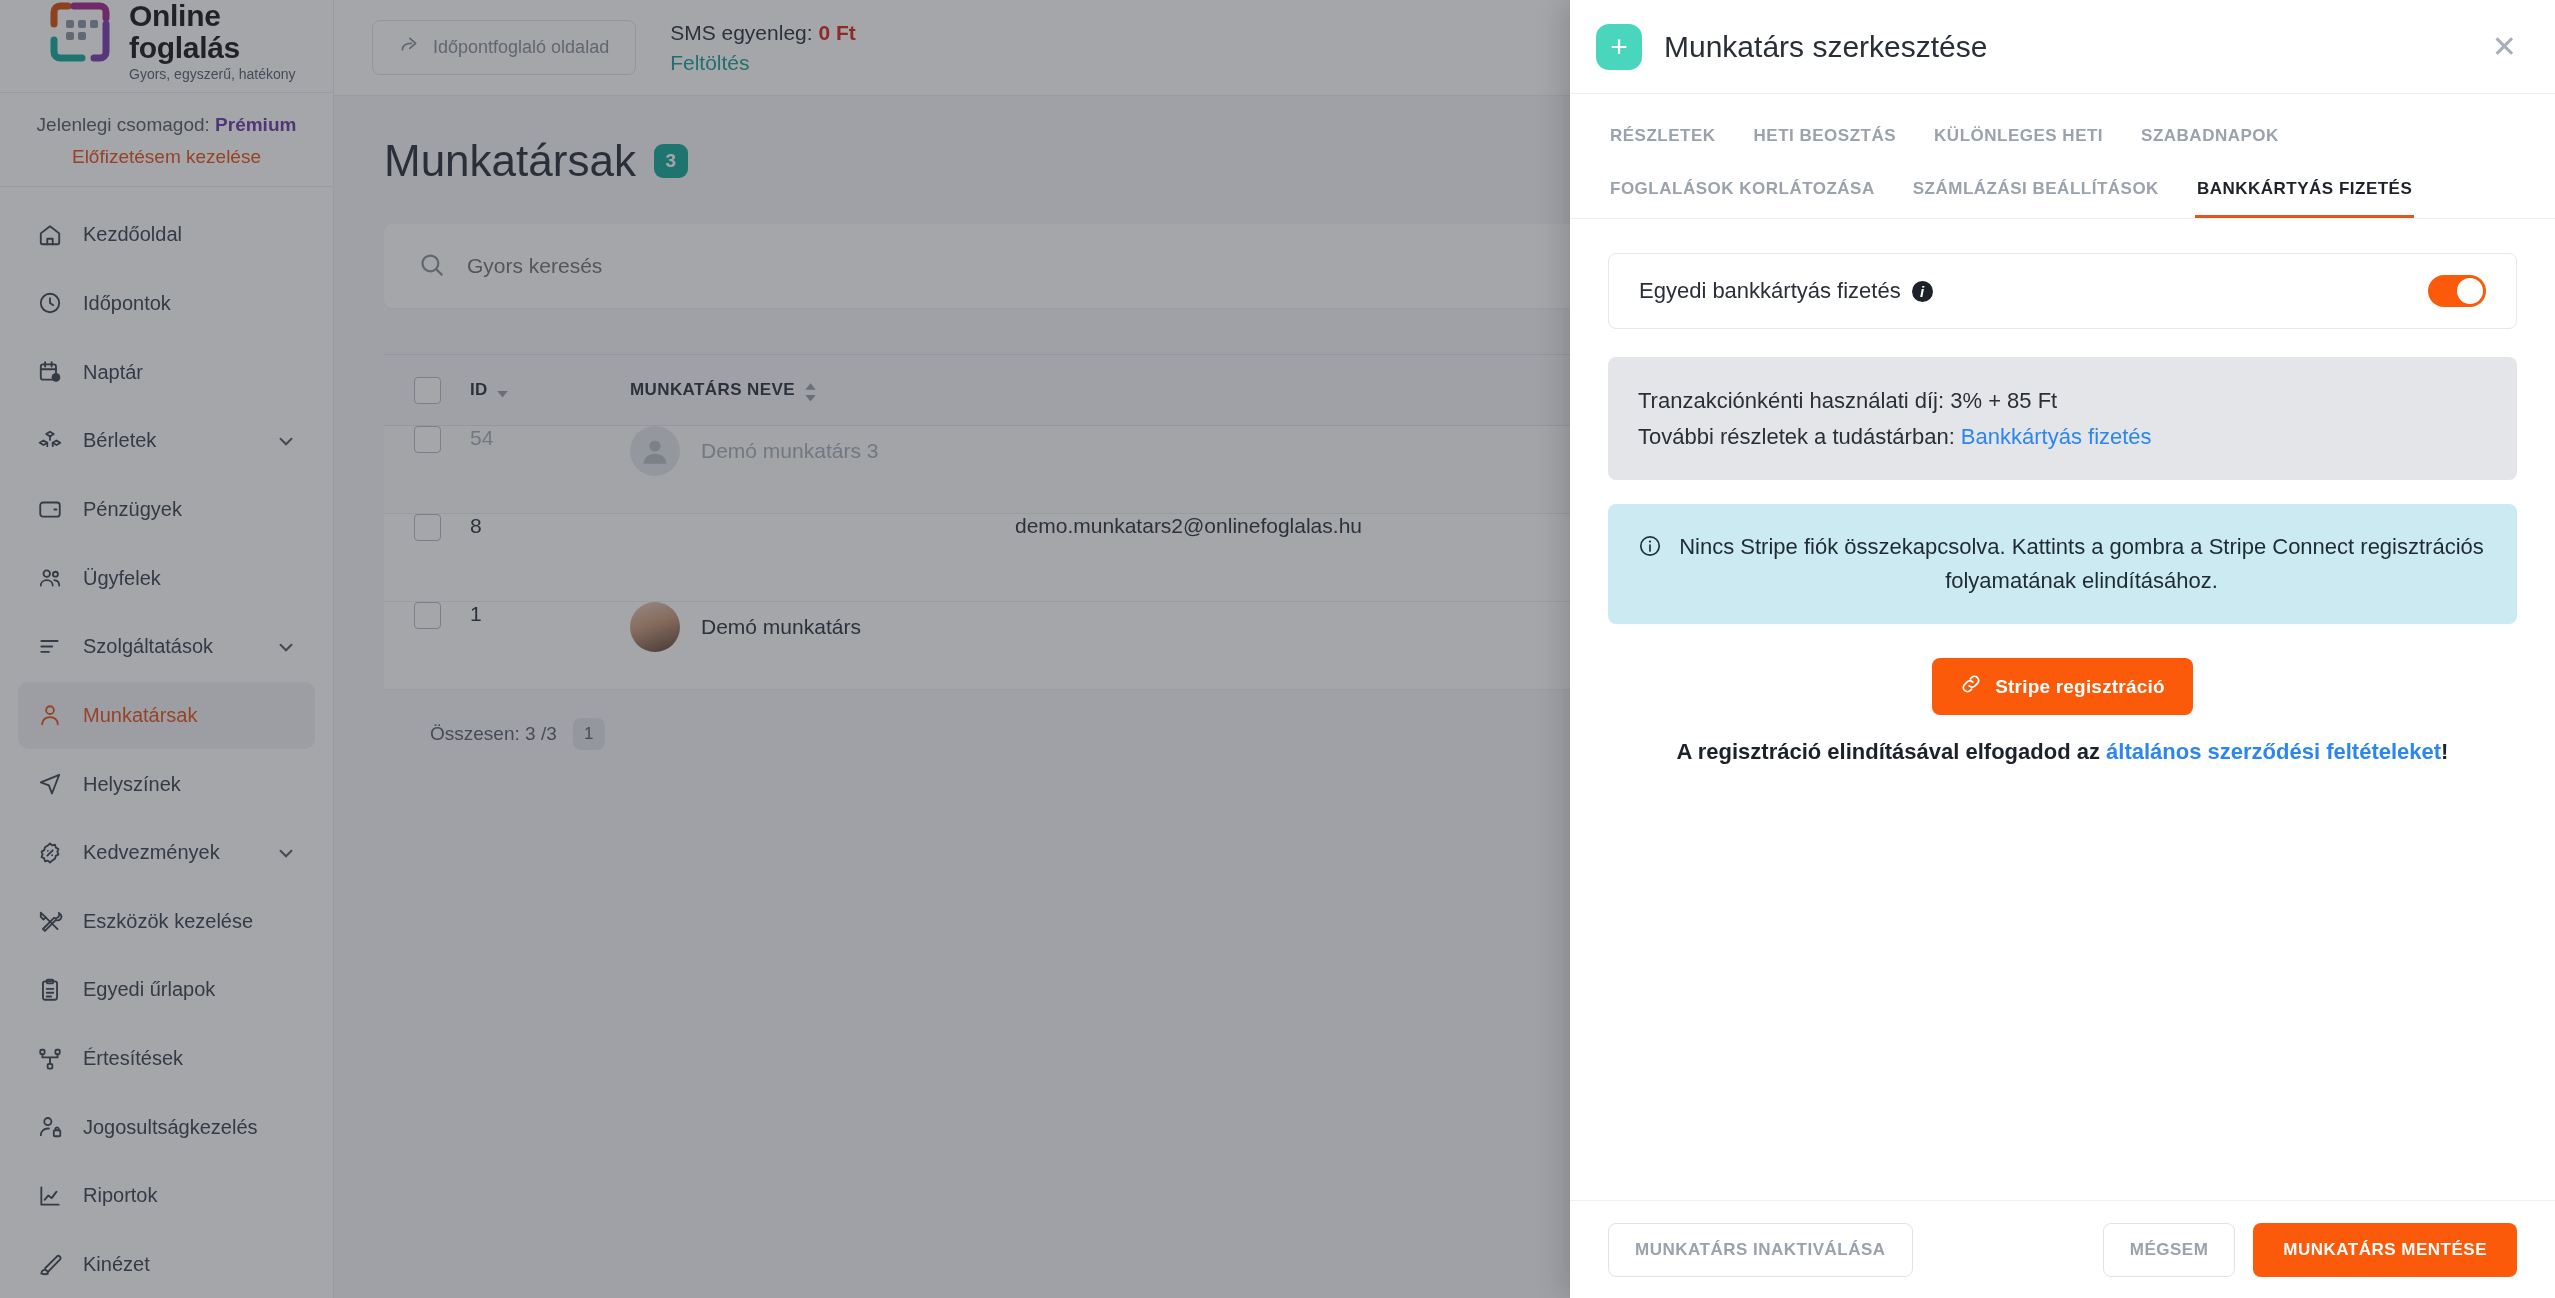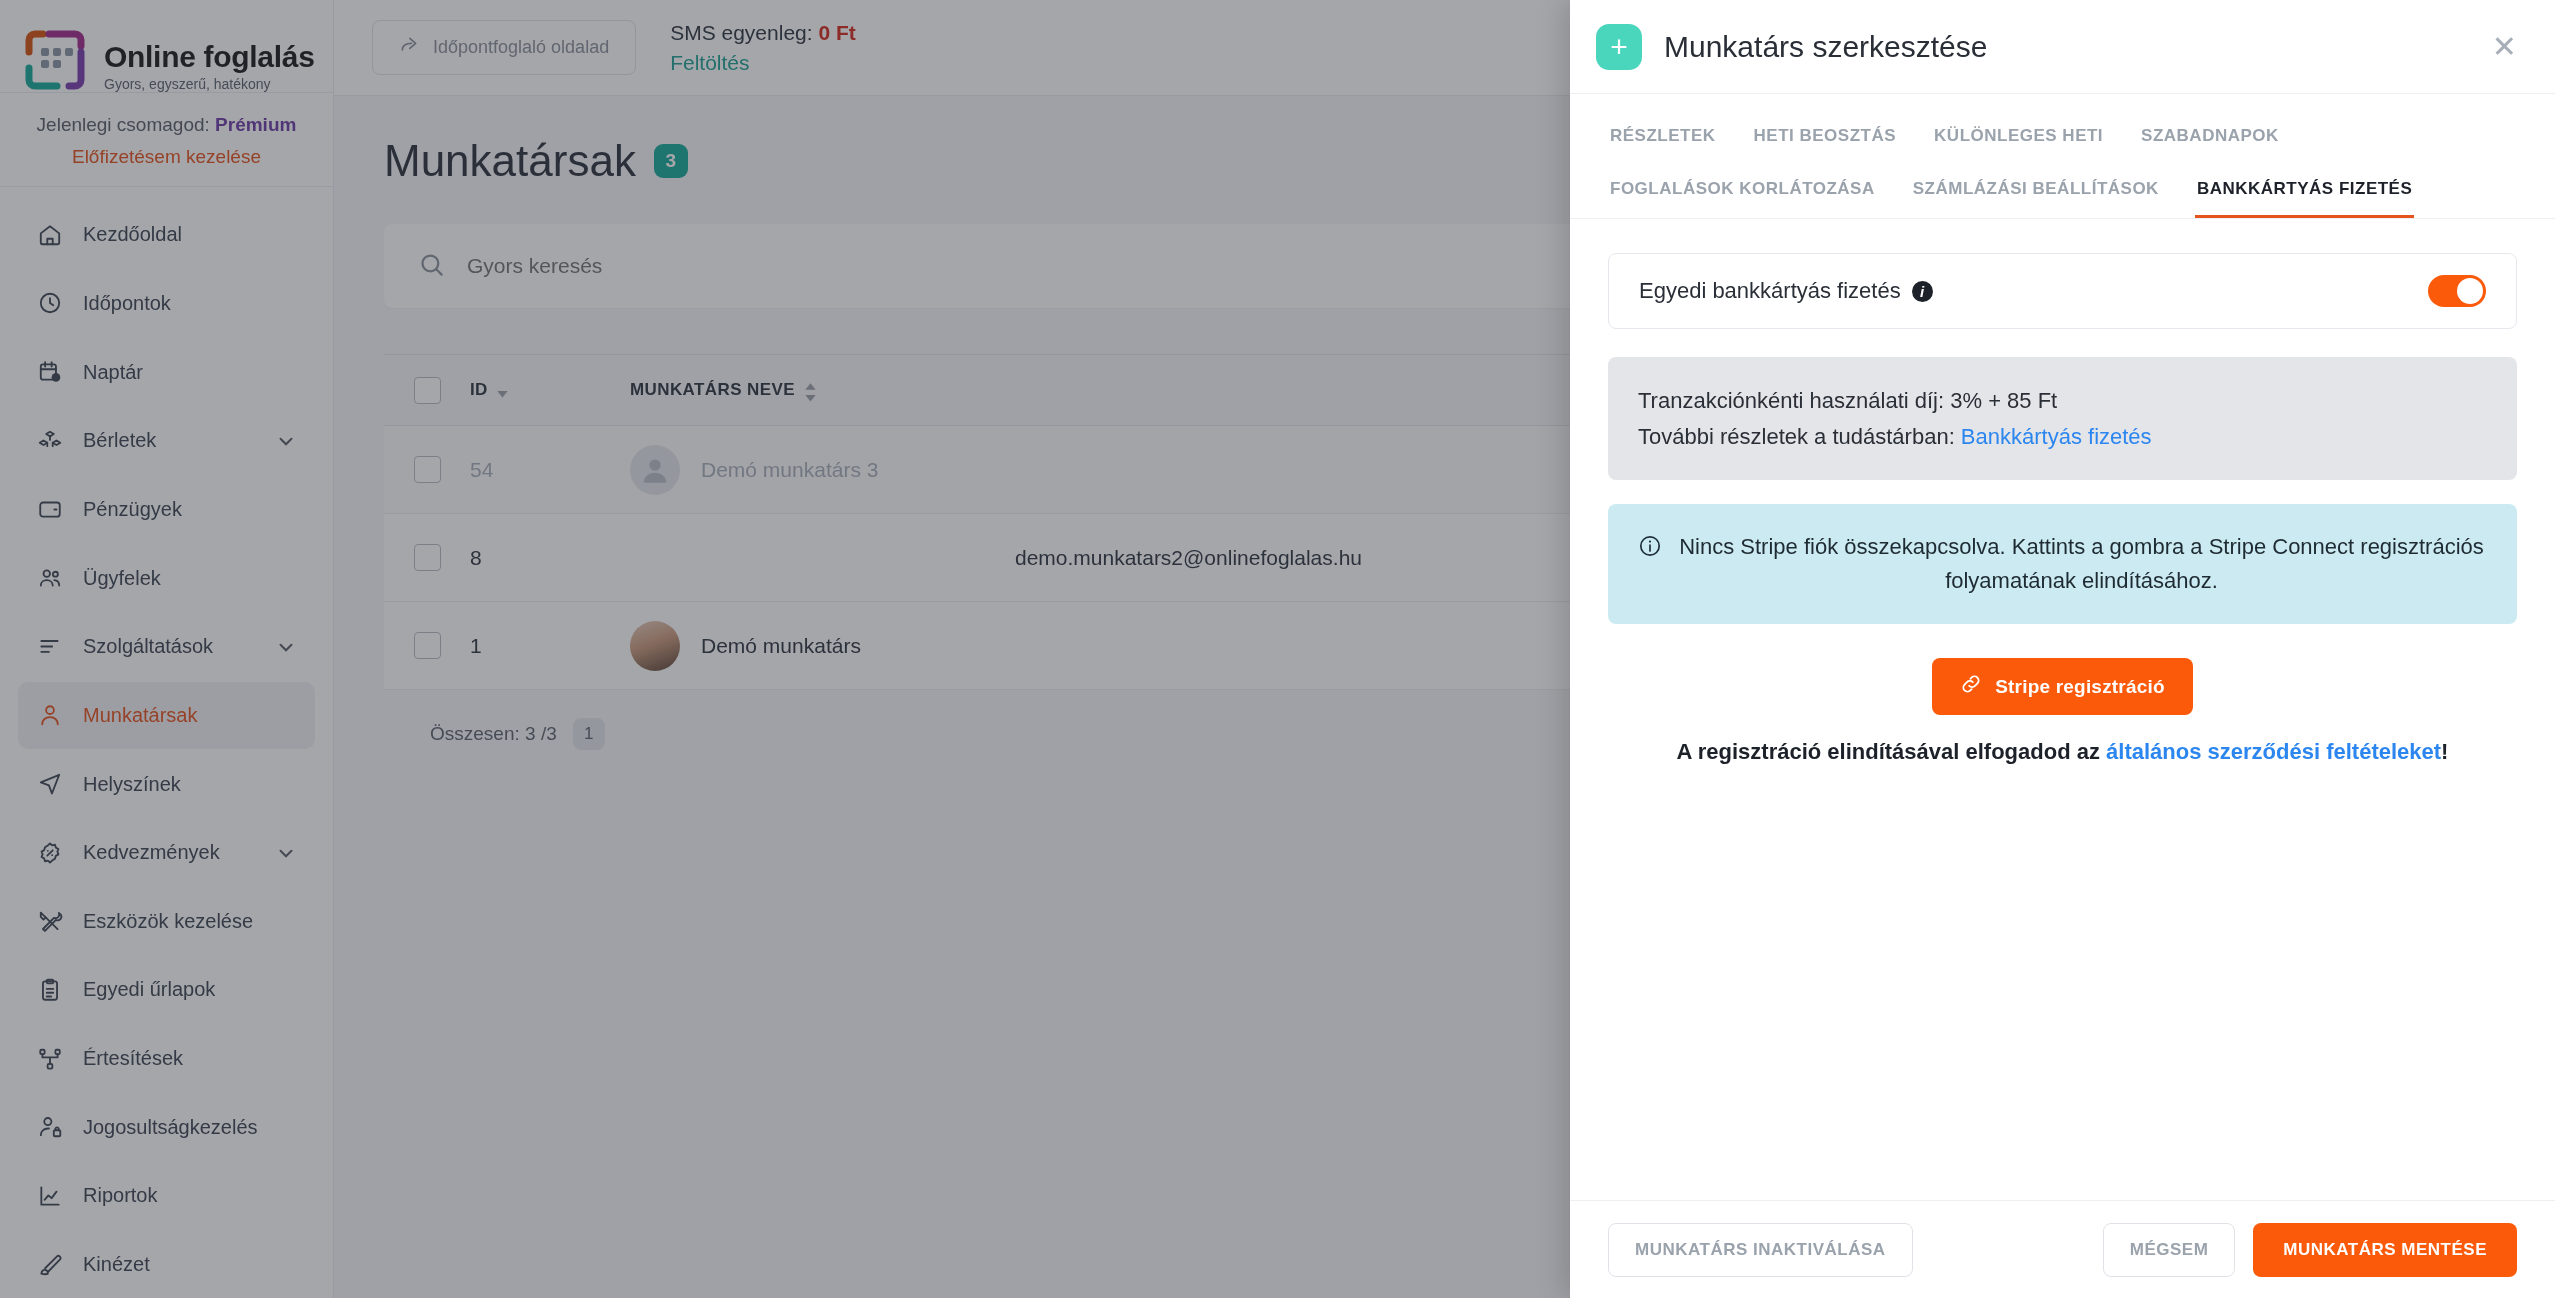--- a/index.html
+++ b/index.html
@@ -13,21 +13,21 @@
 
   
   #bg-app { position: absolute; inset: 0; display: flex; background: #ffffff; }
 
   
   .sidebar {
     width: 334px; min-width: 334px; height: 1298px;
     background: #ffffff; border-right: 1px solid #e9ecef;
     display: flex; flex-direction: column;
   }
-  .brand { height: 96px; display: flex; align-items: flex-end; padding-left: 23px; gap: 17px; }
+  .brand { height: 96px; display: flex; align-items: flex-start; padding-left: 48px; gap: 17px; }
   .brand-logo { width: 64px; height: 64px; position: relative; flex: 0 0 64px; }
   .brand-text-main { font-size: 30px; font-weight: 700; color: #1d1d1f; letter-spacing: -0.3px; line-height: 1.05; }
   .brand-text-sub { font-size: 14px; color: #5b6470; margin-top: 3px; }
   .brand-divider { height: 1px; background: #e9ecef; }
   .plan-block { padding: 22px 0 18px; text-align: center; }
   .plan-line { font-size: 19px; color: #59616c; }
   .plan-name { color: #6f3fa8; font-weight: 700; }
   .plan-manage { display: block; margin-top: 10px; font-size: 19px; color: #e5541f; text-decoration: none; }
   .nav { padding: 14px 18px 0; display: flex; flex-direction: column; gap: 2px; overflow: hidden; }
   .nav-item {
@@ -78,21 +78,21 @@
     font-size: 17px; font-weight: 700; color: #2f3742; letter-spacing: .4px;
   }
   .col-chk { width: 86px; display: flex; justify-content: center; flex: 0 0 86px; }
   .col-id  { width: 160px; flex: 0 0 160px; display: flex; align-items: center; gap: 8px; }
   .col-name{ flex: 1 1 auto; display: flex; align-items: center; gap: 9px; min-width: 0; }
   .col-mail{ width: 740px; flex: 0 0 740px; display: flex; align-items: center; gap: 9px; }
   .chk { width: 27px; height: 27px; border: 1px solid #b6bcc4; border-radius: 4px; background: #fff; cursor: pointer; }
   .sort-ic { width: 13px; height: 17px; opacity: .75; }
 
   .tbl-row {
-    display: flex; align-items: center; height: 88px; background: #fff;
+    display: flex; align-items: flex-start; height: 88px; background: #fff;
     border-bottom: 1px solid #eceef1; font-size: 21px; color: #2f3742;
   }
   .tbl-row.inactive { color: #a8b0ba; background: #fbfbfc; }
   .avatar { width: 50px; height: 50px; border-radius: 50%; overflow: hidden; flex: 0 0 50px; }
   .avatar-ph { background: #e4e6ea; display: flex; align-items: center; justify-content: center; }
   .avatar-ph svg { width: 34px; height: 34px; color: #b9bfc7; }
   .avatar-a { background: linear-gradient(170deg,#cfd9e2 0%,#8fa4b4 40%,#4e6273 100%); }
   .avatar-b { background: linear-gradient(160deg,#e8cdbd 0%,#c99a7c 45%,#5a4436 100%); }
   .name-cell { margin-left: 12px; white-space: nowrap; }
   .mail-cell { text-align: right; width: 100%; padding-right: 8px; white-space: nowrap; }

